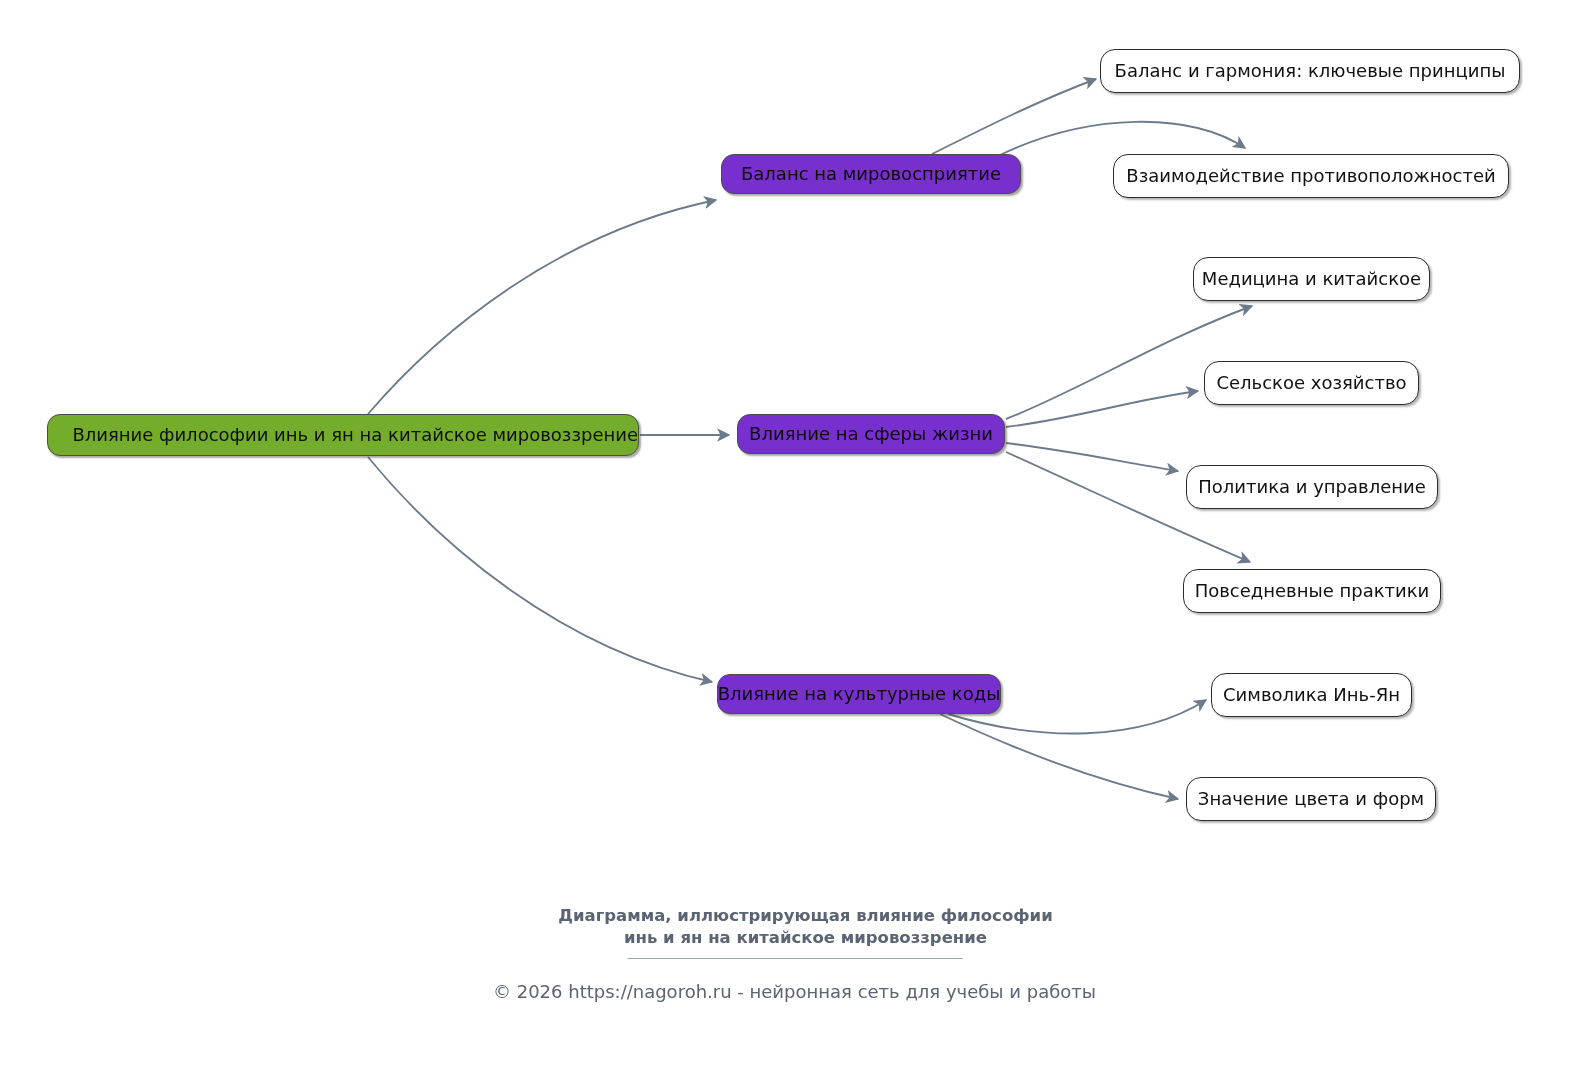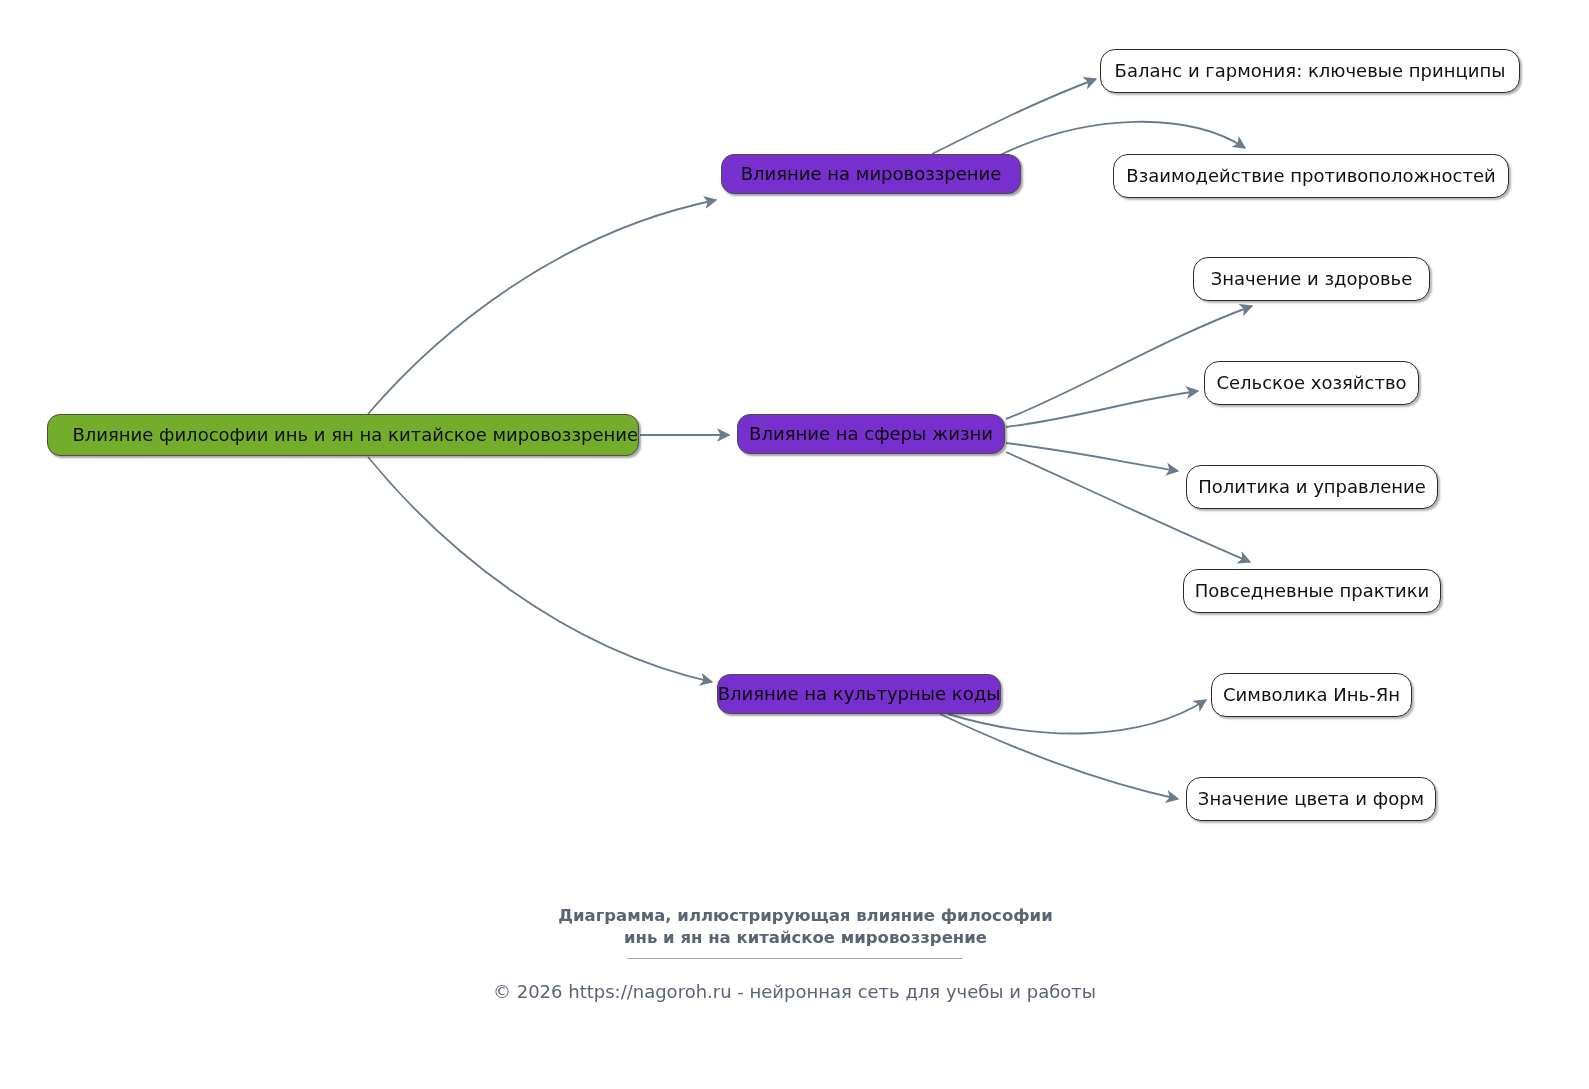--- a/index.html
+++ b/index.html
@@ -121,41 +121,41 @@
       <path d="M 948 714 C 1040 742 1140 742 1206 700"></path>
       <path d="M 940 714 C 1020 752 1100 782 1178 799"></path>
     </g>
   </svg>
 
   <div class="node node-root" style="left:47px; top:414px; width:592px; height:42px;">
     <span>Влияние философии инь и ян на китайское мировоззрение</span>
   </div>
 
   <div class="node node-branch" style="left:721px; top:154px; width:300px; height:40px;">
-    <span>Влияние на мировоззрение</span>
+    <span>Баланс на мировосприятие</span>
   </div>
 
   <div class="node node-branch" style="left:737px; top:414px; width:268px; height:40px;">
     <span>Влияние на сферы жизни</span>
   </div>
 
   <div class="node node-branch" style="left:717px; top:674px; width:284px; height:40px;">
     <span>Влияние на культурные коды</span>
   </div>
 
   <div class="node node-leaf" style="left:1100px; top:49px; width:420px; height:44px;">
     <span>Баланс и гармония: ключевые принципы</span>
   </div>
 
   <div class="node node-leaf" style="left:1113px; top:154px; width:396px; height:44px;">
     <span>Взаимодействие противоположностей</span>
   </div>
 
   <div class="node node-leaf" style="left:1193px; top:257px; width:237px; height:44px;">
-    <span>Значение и здоровье</span>
+    <span>Медицина и китайское</span>
   </div>
 
   <div class="node node-leaf" style="left:1204px; top:361px; width:215px; height:44px;">
     <span>Сельское хозяйство</span>
   </div>
 
   <div class="node node-leaf" style="left:1186px; top:465px; width:252px; height:44px;">
     <span>Политика и управление</span>
   </div>
 

